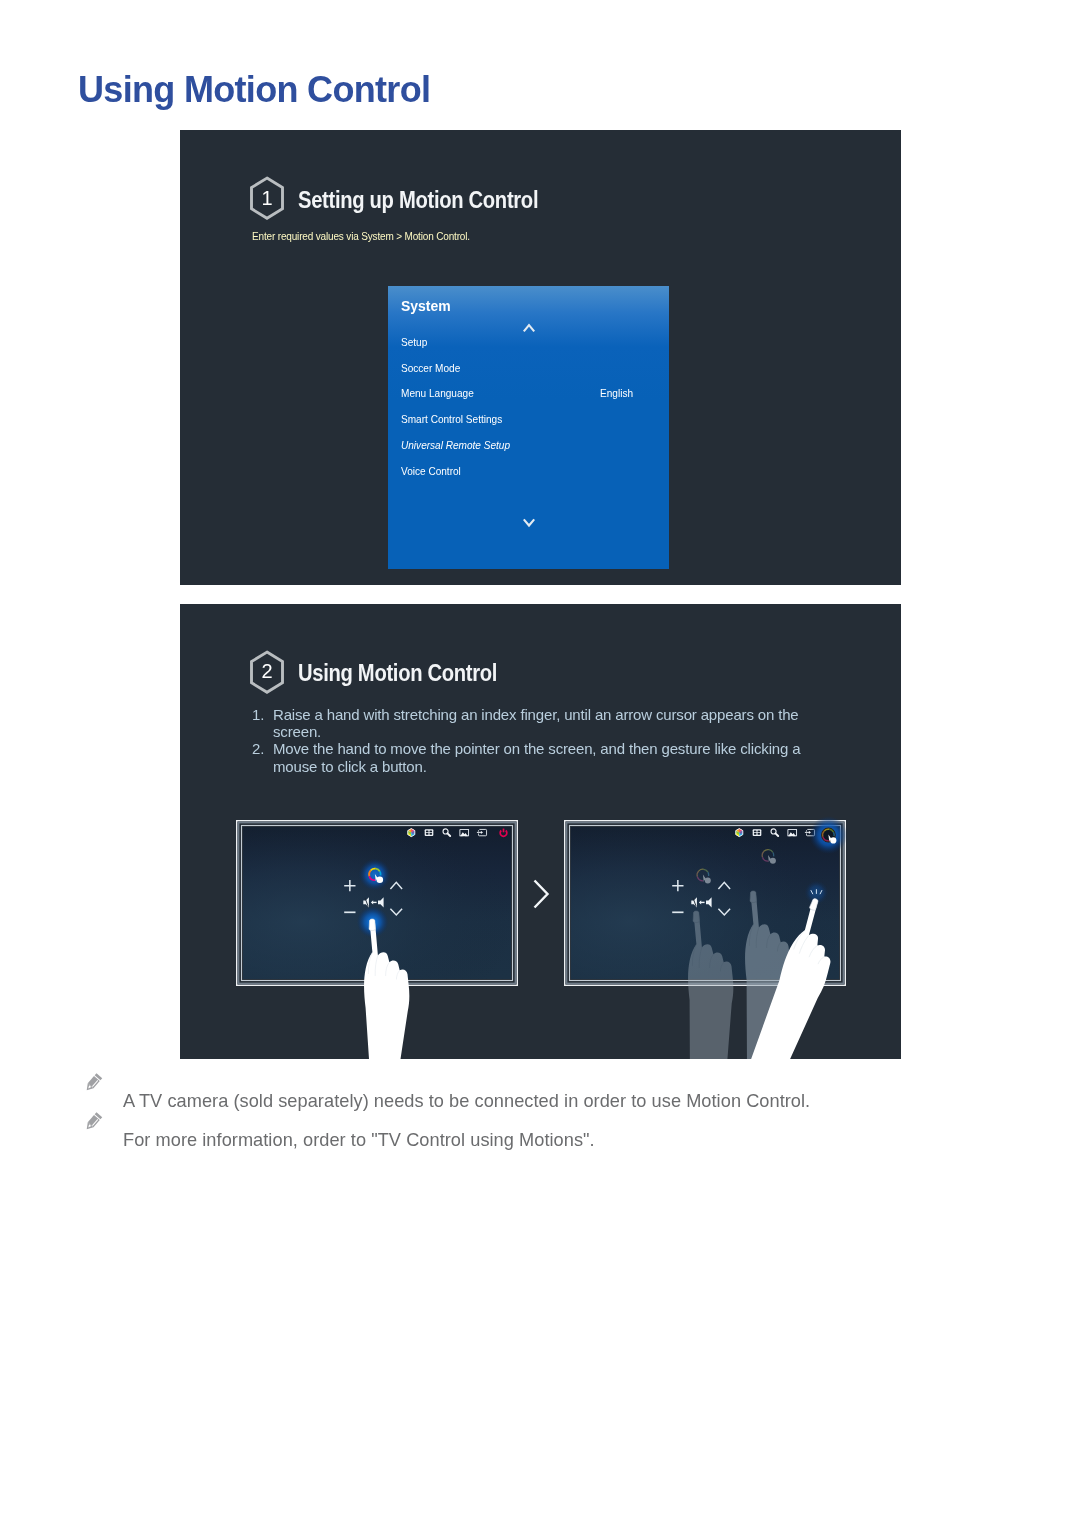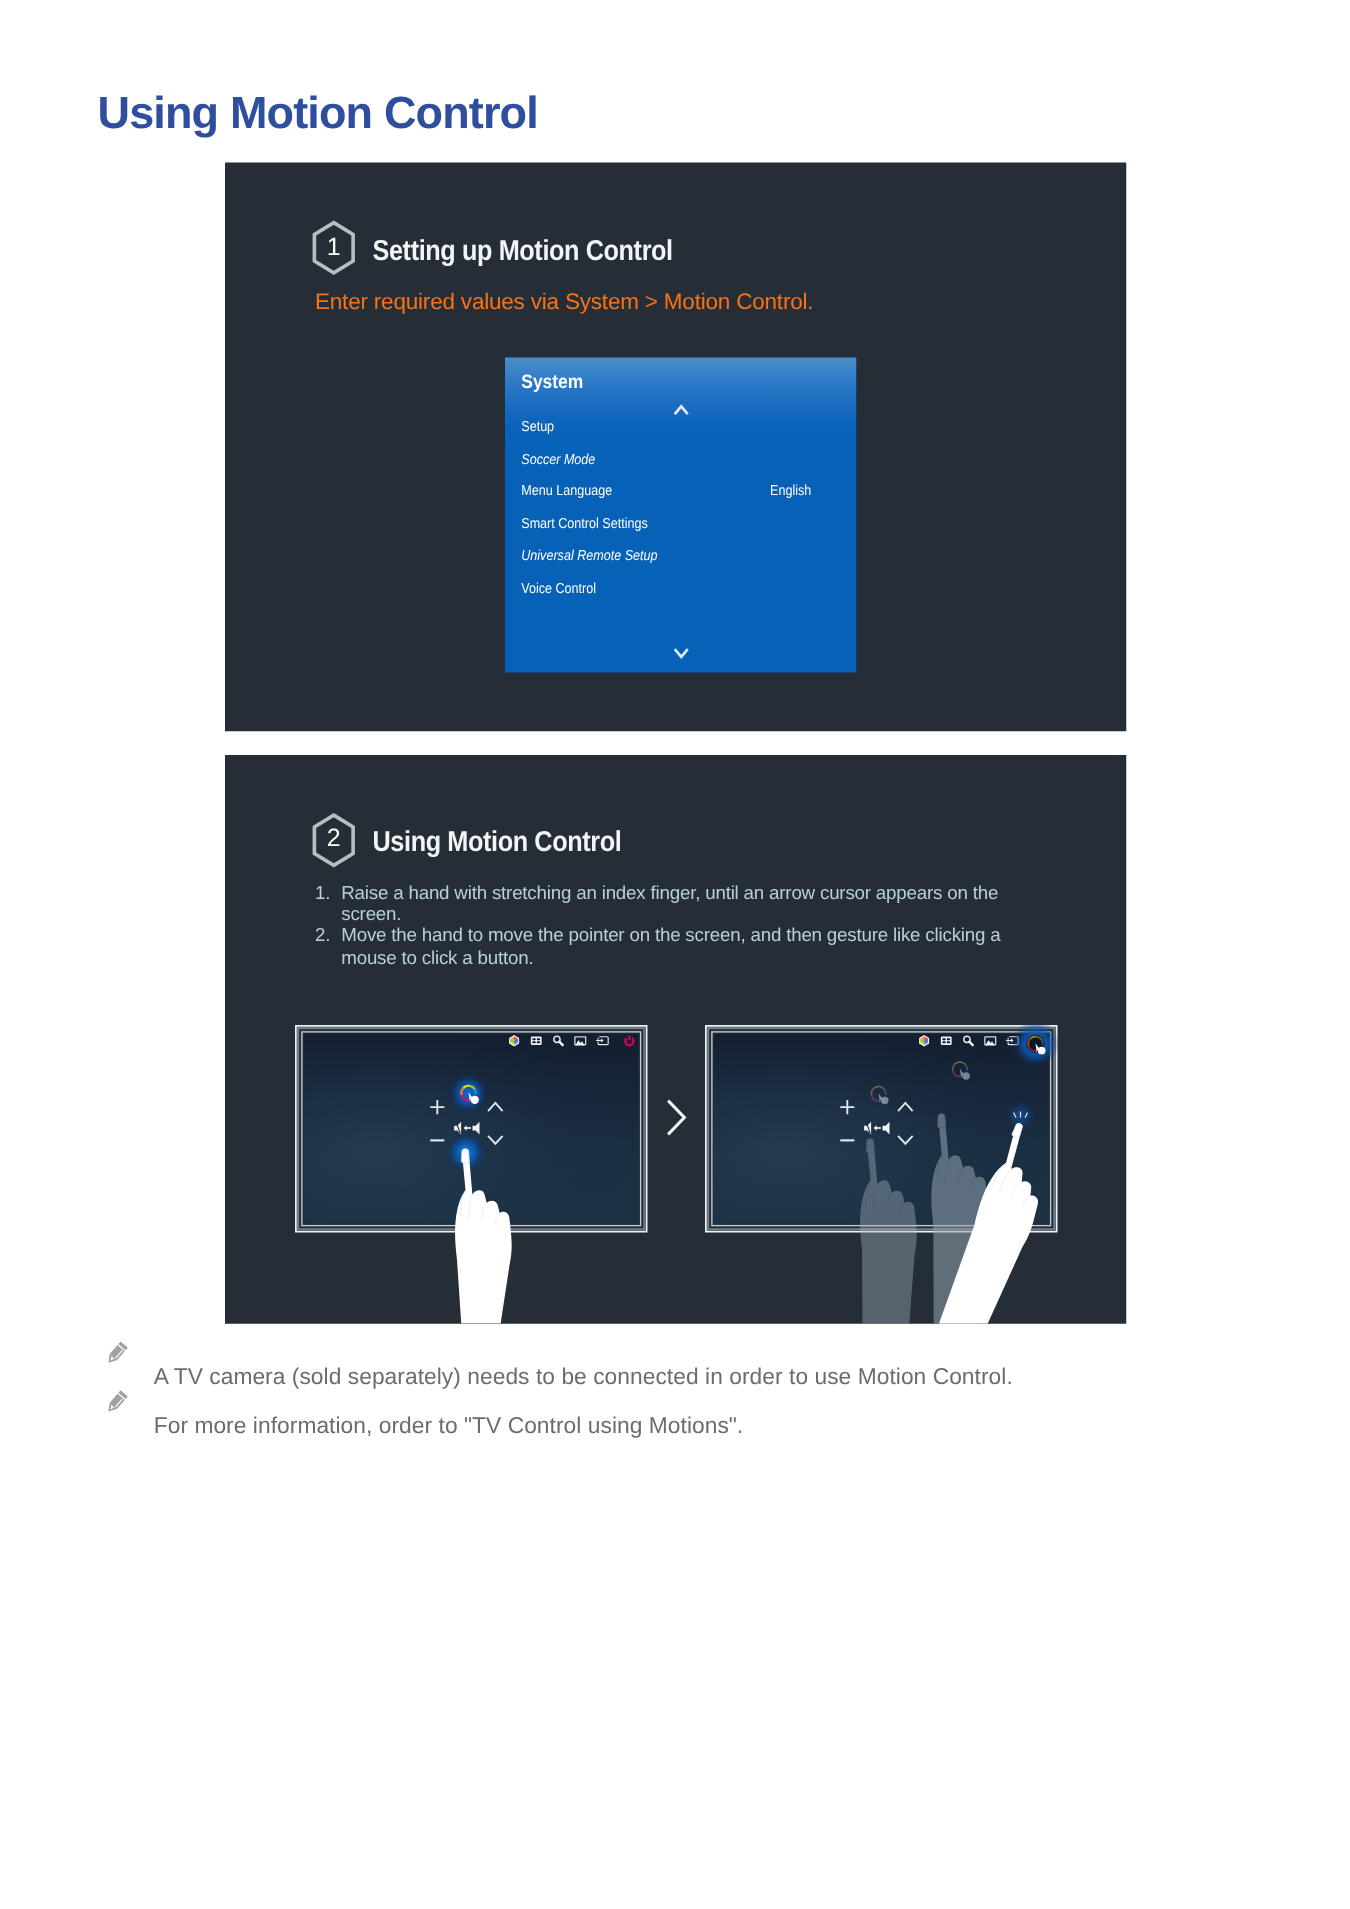--- a/index.html
+++ b/index.html
@@ -21,29 +21,29 @@
   
   .step-head{position:absolute;display:flex;align-items:center;}
   .hexbadge{position:relative;width:38px;height:44px;flex:0 0 auto;}
   .hexbadge svg{position:absolute;left:0;top:0;}
   .hexbadge .num{position:absolute;left:0;top:0;width:38px;height:44px;
       display:flex;align-items:center;justify-content:center;
       color:#ffffff;font-size:20px;font-weight:normal;}
   .step-title{color:#f2f4f6;font-size:23px;font-weight:bold;letter-spacing:-0.35px;position:relative;top:2px;
               white-space:nowrap;transform:scaleX(0.878);transform-origin:0 50%;}
 
-  .subtext{position:absolute;color:#f97316;font-size:18px;letter-spacing:-0.16px;white-space:nowrap;}
+  .subtext{position:absolute;color:#fef9c3;font-size:10px;letter-spacing:-0.16px;white-space:nowrap;}
 
   
   .olist{position:absolute;color:#b9cedd;font-size:15px;line-height:17.2px;letter-spacing:-0.16px;}
   .olist .li{position:relative;padding-left:21px;}
   .olist .li .mk{position:absolute;left:0;top:0;}
 
   
-  .tvmenu{position:absolute;left:224px;top:156px;width:281px;height:252px;
+  .tvmenu{position:absolute;left:208px;top:156px;width:281px;height:283px;
           background:linear-gradient(180deg,#4a8ecb 0%,#2876c6 9.5%,#0a62ba 21.5%,#0761b7 40%,#0761b7 100%);}
   .tvmenu .mtitle{position:absolute;left:12.5px;top:10.5px;color:#ffffff;font-size:15.5px;font-weight:bold;
                   transform:scaleX(0.9);transform-origin:0 50%;white-space:nowrap;}
   .tvmenu .row{position:absolute;left:0px;right:0px;height:14px;color:#ffffff;font-size:11.5px;}
   .tvmenu .row .lbl,.hilite .lbl{position:absolute;left:13px;top:0;transform:scaleX(0.875);transform-origin:0 50%;white-space:nowrap;}
   .tvmenu .row .val,.hilite .val{position:absolute;left:212px;top:0;transform:scaleX(0.875);transform-origin:0 50%;white-space:nowrap;}
   .tvmenu .chev{position:absolute;left:50%;margin-left:-8px;}
   .hilite{position:absolute;left:4.8px;top:202.7px;width:271.5px;height:26px;
           border:2.6px solid #ffffff;background:#0b3d6e;box-sizing:border-box;
           color:#f2e42a;font-size:13.5px;}
@@ -84,21 +84,21 @@
     <div class="tvmenu">
       <div class="mtitle">System</div>
 
       <svg class="chev" style="top:36px;" width="16" height="12" viewBox="0 0 16 12">
         <path d="M2.8 9.3 L8 3.1 L13.2 9.3" fill="none" stroke="#e3ebf2" stroke-width="2.1" stroke-linecap="butt" stroke-linejoin="miter"></path>
       </svg>
 
       <div class="row" style="top:50px;text-decoration:underline;">
         <span class="lbl">Setup</span>
       </div>
-      <div class="row" style="top:75.7px;font-style:italic;">
+      <div class="row" style="top:75.7px;">
         <span class="lbl">Soccer Mode</span>
       </div>
       <div class="row" style="top:101.4px;">
         <span class="lbl">Menu Language</span>
         <span class="val">English</span>
       </div>
       <div class="row" style="top:127.1px;">
         <span class="lbl">Smart Control Settings</span>
       </div>
       <div class="row" style="top:152.8px;font-style:italic;">

